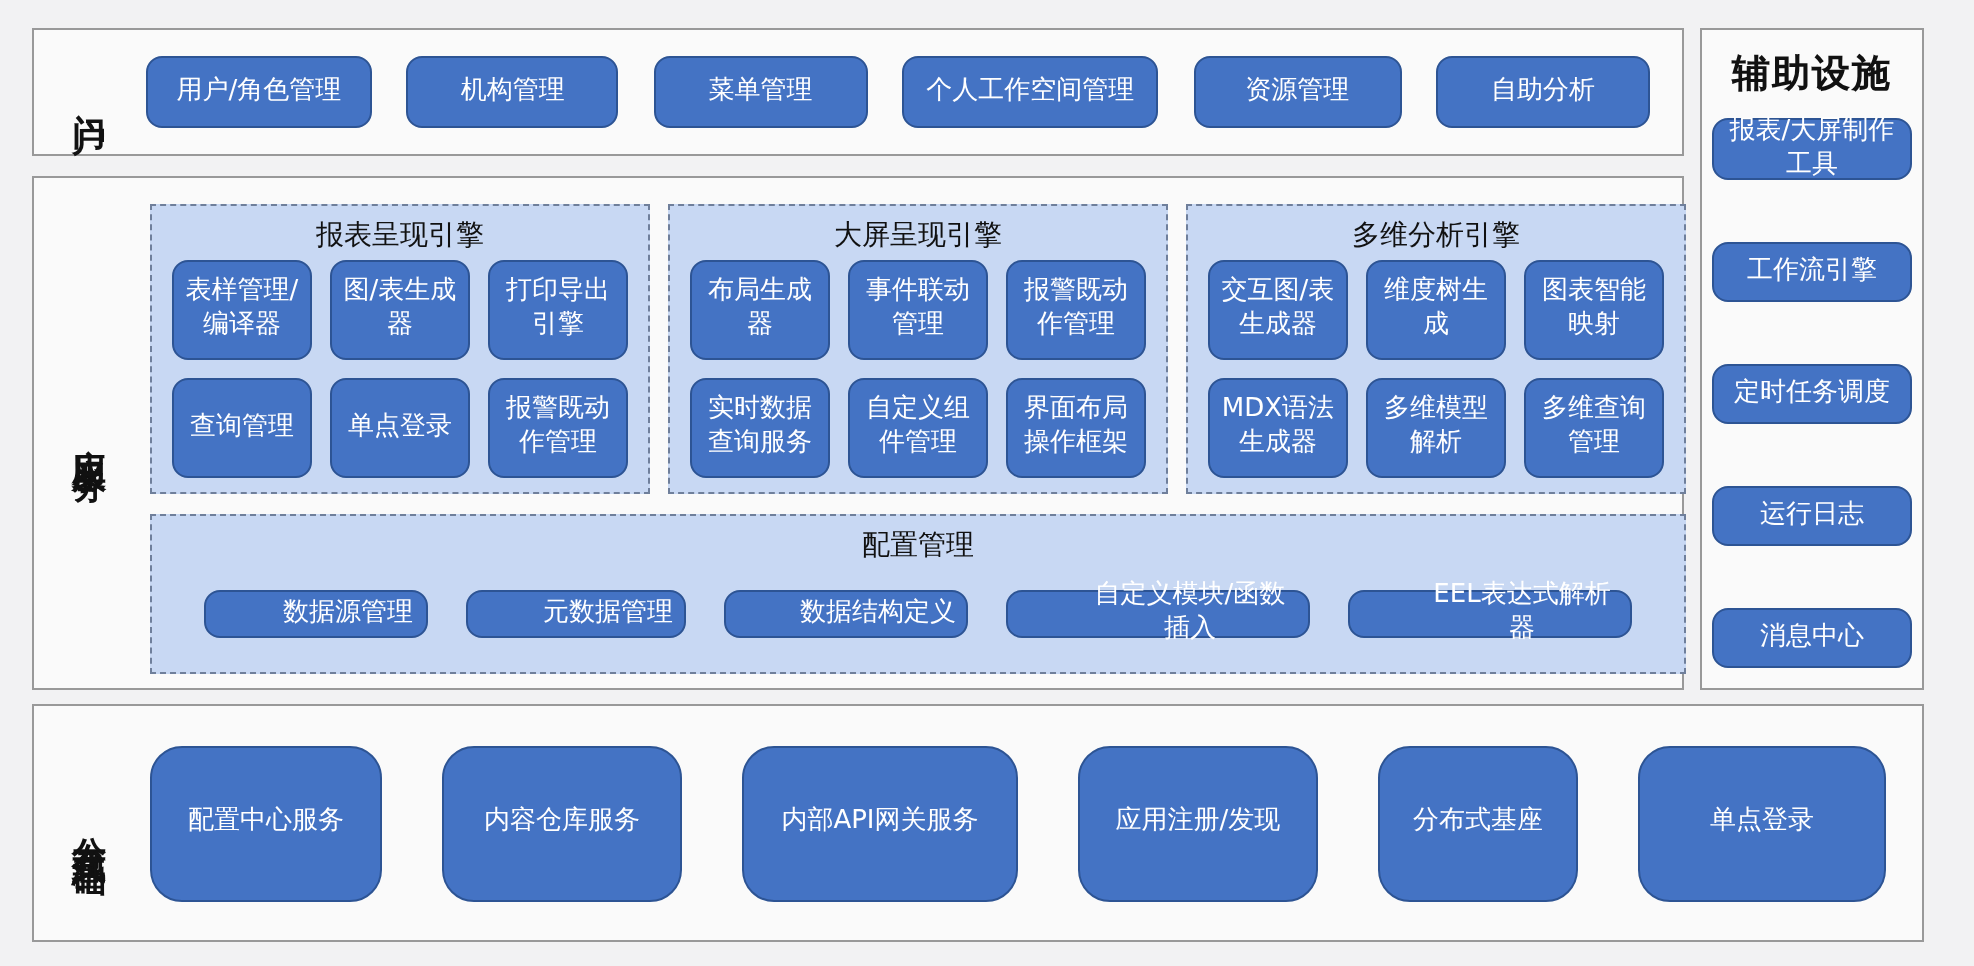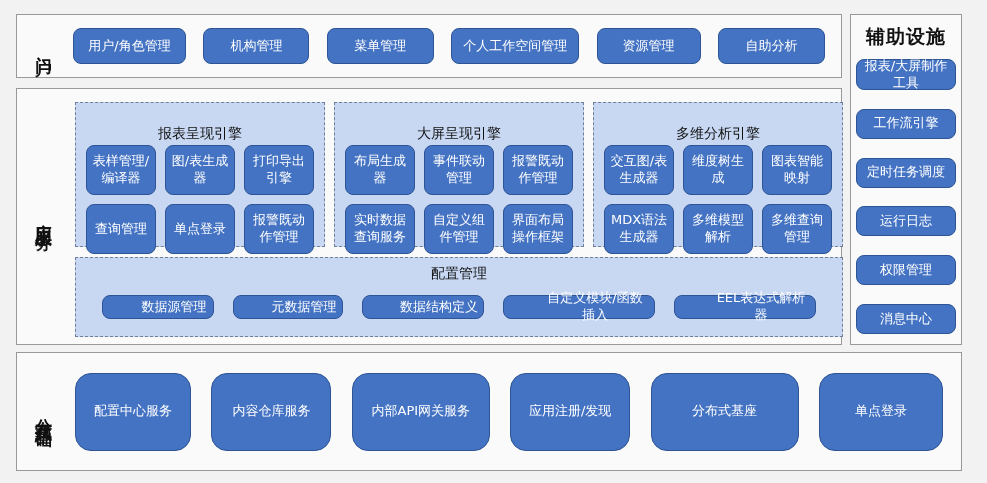--- a/index.html
+++ b/index.html
@@ -67,21 +67,21 @@
     left:58px; top:13px;
     display:flex;
     gap:9px;
   }
   .group {
     background:#c8d8f3;
     border:1px dashed #6f7f9b;
   }
   .engine-group {
     width:250px; height:145px;
-    padding:18px 10px 8px 10px;
+    padding:3px 10px 8px 10px;
   }
   .group-title {
     text-align:center;
     font-size:14px;
     color:#111;
     height:24px;
     line-height:24px;
   }
   .engine-grid {
     display:grid;
@@ -111,21 +111,21 @@
     transform:translateY(-50%);
     display:flex;
     justify-content:space-between;
   }
   .dist-row .btn {
     height:78px;
     border-radius:16px;
     font-size:13px;
   }
   .db0{width:116px}.db1{width:120px}.db2{width:138px}
-  .db3{width:120px}.db4{width:148px}.db5{width:124px}
+  .db3{width:120px}.db4{width:100px}.db5{width:124px}
 
   
   .aux-title {
     text-align:center;
     font-weight:700;
     font-size:19px;
     margin-top:9px;
     letter-spacing:1px;
   }
   .aux-col {
@@ -219,16 +219,15 @@
   </div>
 </section>
 
 <aside class="panel aux">
   <div class="aux-title">辅助设施</div>
   <div class="aux-col">
     <div class="btn tall">报表/大屏制作工具</div>
     <div class="btn">工作流引擎</div>
     <div class="btn">定时任务调度</div>
     <div class="btn">运行日志</div>
-    <div class="btn">权限管理</div>
     <div class="btn">消息中心</div>
   </div>
 </aside>
 
 </body></html>

